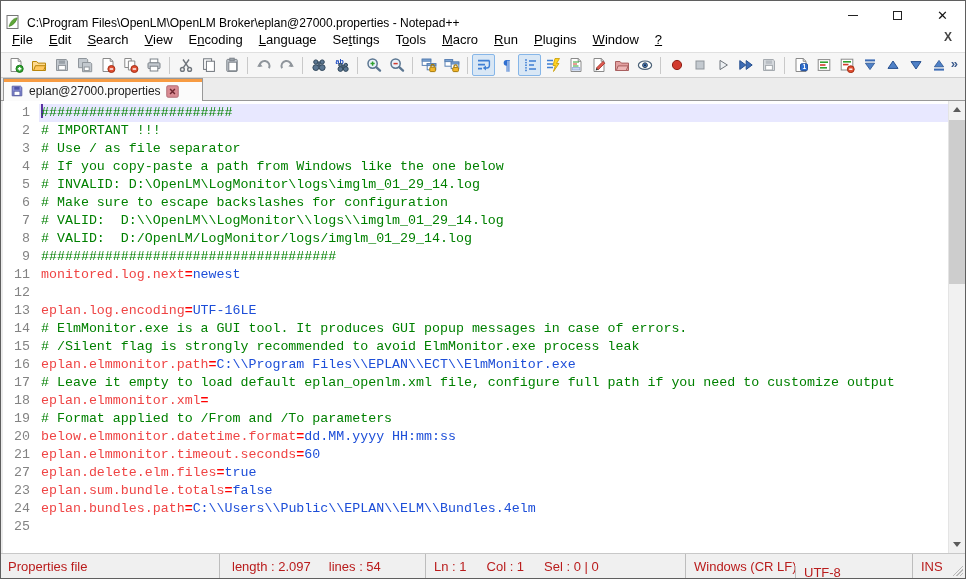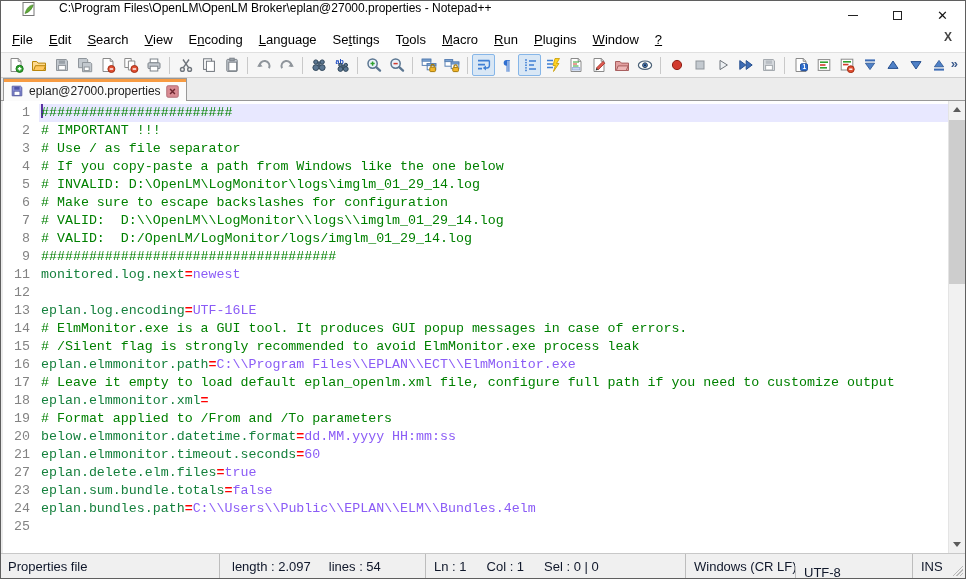--- a/index.html
+++ b/index.html
@@ -8,66 +8,66 @@
     width: 966px; height: 579px;
     border: 1px solid #5f5f5f;
     background: #fff;
     display: flex; flex-direction: column;
     font-family: "Liberation Sans", sans-serif;
     color: #000;
     position: relative;
     overflow: hidden;
   }
   
-  .titlebar { height: 29px; display: flex; align-items: flex-start; padding-left: 20px; gap: 22px; background: #fff; flex: 0 0 auto; }
+  .titlebar { height: 29px; display: flex; align-items: flex-end; padding-left: 4px; gap: 6px; background: #fff; flex: 0 0 auto; }
   .titlebar .title { font-size: 12px; white-space: nowrap; }
   .win-controls { margin-left: auto; display: flex; height: 100%; }
   .wc { width: 45px; display: flex; align-items: center; justify-content: center; }
   .wc-min i { display:block; width: 10px; height: 1px; background: #222; }
   .wc-max i { display:block; width: 9px; height: 9px; border: 1px solid #222; }
   .wc-close { font-size: 13px; color: #111; font-family: "DejaVu Sans", sans-serif; }
   
   .menubar { height: 22px; display: flex; align-items: flex-start; padding-left: 3px; font-size: 13px; background: #fff; flex: 0 0 auto; }
   .menu-item { padding: 2px 8px; white-space: nowrap; }
   .menu-x { margin-left: auto; padding-right: 13px; color: #444; font-weight: bold; font-size: 12px; }
   
   .toolbar { height: 26px; background: #f6f6f6; border-top: 1px solid #e0e0e0; border-bottom: 1px solid #cfcfcf; display: flex; align-items: center; padding-left: 3px; flex: 0 0 auto; position: relative; }
   .tbtn { width: 23px; height: 22px; display: flex; align-items: center; justify-content: center; border: 1px solid transparent; border-radius: 2px; flex: 0 0 auto; }
   .tbtn.checked { background: #d9e7f5; border-color: #86b6e8; }
   .ticon { width: 16px; height: 16px; display: block; }
   .tsep { width: 1px; height: 17px; background: #c9c9c9; margin: 0 4px; flex: 0 0 auto; }
   .tb-overflow { position: absolute; right: 7px; top: 3px; color: #3a5a8c; font-weight: bold; font-size: 13px; }
   
   .tabbar { height: 23px; background: #ececec; border-bottom: 1px solid #989898; display: flex; align-items: flex-end; padding-left: 2px; flex: 0 0 auto; }
-  .tab { position: relative; display: inline-flex; align-items: center; gap: 5px; height: 23px; padding: 2px 7px 0 6px; background: #fbfbfb; border: 1px solid #989898; border-bottom: none; margin-bottom: -1px; z-index: 2; }
+  .tab { position: relative; display: inline-flex; align-items: center; gap: 5px; height: 23px; padding: 2px 23px 0 6px; background: #fbfbfb; border: 1px solid #989898; border-bottom: none; margin-bottom: -1px; z-index: 2; }
   .tab::before { content: ""; position: absolute; top: 0; left: 0; right: 0; height: 3px; background: #f79b42; }
   .tabicon { width: 14px; height: 14px; }
   .tablabel { font-size: 12px; color: #222; white-space: nowrap; }
   .tabclose { width: 13px; height: 13px; }
   
   .editor { flex: 1 1 auto; display: flex; background: #fff; overflow: hidden; border-left: 2px solid #ececec; }
   .lines { flex: 1 1 auto; padding-top: 3px; overflow: hidden; font-family: "Liberation Mono", monospace; font-size: 13.3px; }
   .row { height: 18px; line-height: 18px; display: flex; white-space: pre; }
   .ln { flex: 0 0 36px; text-align: right; padding-right: 9px; color: #838383; }
   .cl { flex: 1 1 auto; padding-left: 2px; }
   .cl.cur { background: #e8e8ff; }
   .cmt { color: #008000; }
-  .key { color: #15803d; }
+  .key { color: #ef4444; }
   .eq { color: #ff0000; font-weight: bold; }
-  .val { color: #8b5cf6; }
+  .val { color: #1d4ed8; }
   .caret { display: inline-block; width: 2px; height: 14px; background: #5a32a3; vertical-align: -2px; margin-right: -2px; }
   
   .vscroll { flex: 0 0 17px; background: #f1f1f1; border-left: 1px solid #e4e4e4; display: flex; flex-direction: column; }
   .vs-arrow { height: 17px; display: flex; align-items: center; justify-content: center; }
   .vs-arrow.up::before { content: ""; border-left: 4px solid transparent; border-right: 4px solid transparent; border-bottom: 5px solid #5b5b5b; }
   .vs-arrow.down::before { content: ""; border-left: 4px solid transparent; border-right: 4px solid transparent; border-top: 5px solid #5b5b5b; }
   .vs-track { flex: 1 1 auto; position: relative; }
   .vs-thumb { position: absolute; top: 2px; left: 0; width: 100%; height: 164px; background: #cdcdcd; }
   
-  .statusbar { height: 25px; flex: 0 0 auto; background: #f0f0f0; border-top: 1px solid #c8c8c8; display: flex; align-items: stretch; font-size: 13px; color: #0f172a; }
+  .statusbar { height: 25px; flex: 0 0 auto; background: #f0f0f0; border-top: 1px solid #c8c8c8; display: flex; align-items: stretch; font-size: 13px; color: #b91c1c; }
   .seg { display: flex; align-items: center; white-space: nowrap; overflow: hidden; }
   .seg + .seg { border-left: 1px solid #bdbdbd; }
   .s1 { width: 218px; padding-left: 7px; }
   .s2 { width: 206px; padding-left: 12px; gap: 18px; }
   .s3 { width: 260px; padding-left: 8px; gap: 20px; }
   .s4 { width: 110px; padding-left: 8px; }
   .s5 { width: 117px; padding-left: 8px; margin-top: 12px; }
   .s6 { width: 34px; padding-left: 8px; }
   .grip { flex: 1 1 auto; position: relative; }
   .grip::after { content: ""; position: absolute; right: 2px; bottom: 2px; width: 13px; height: 13px;

